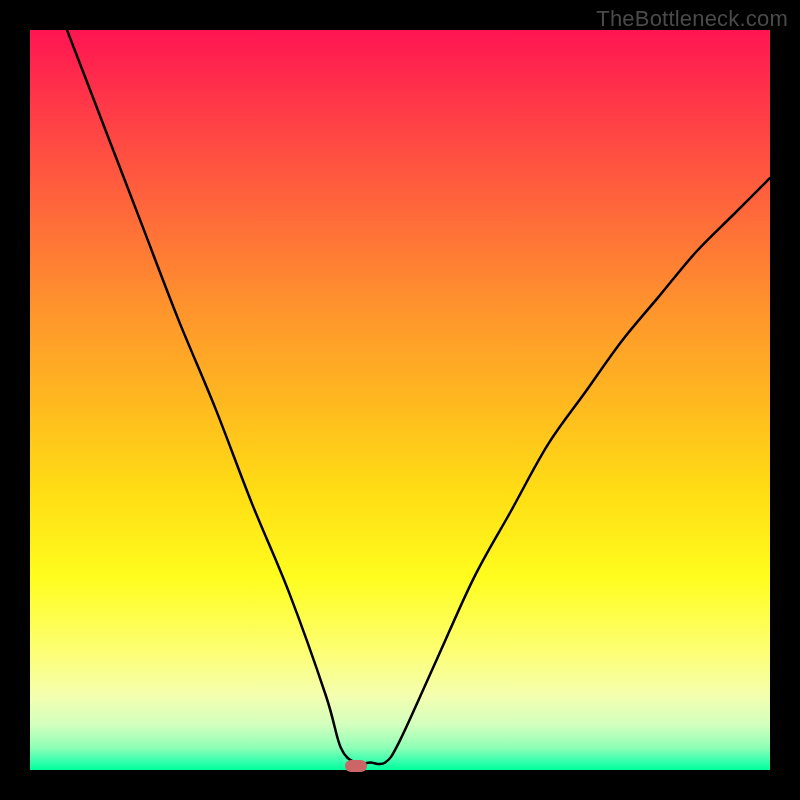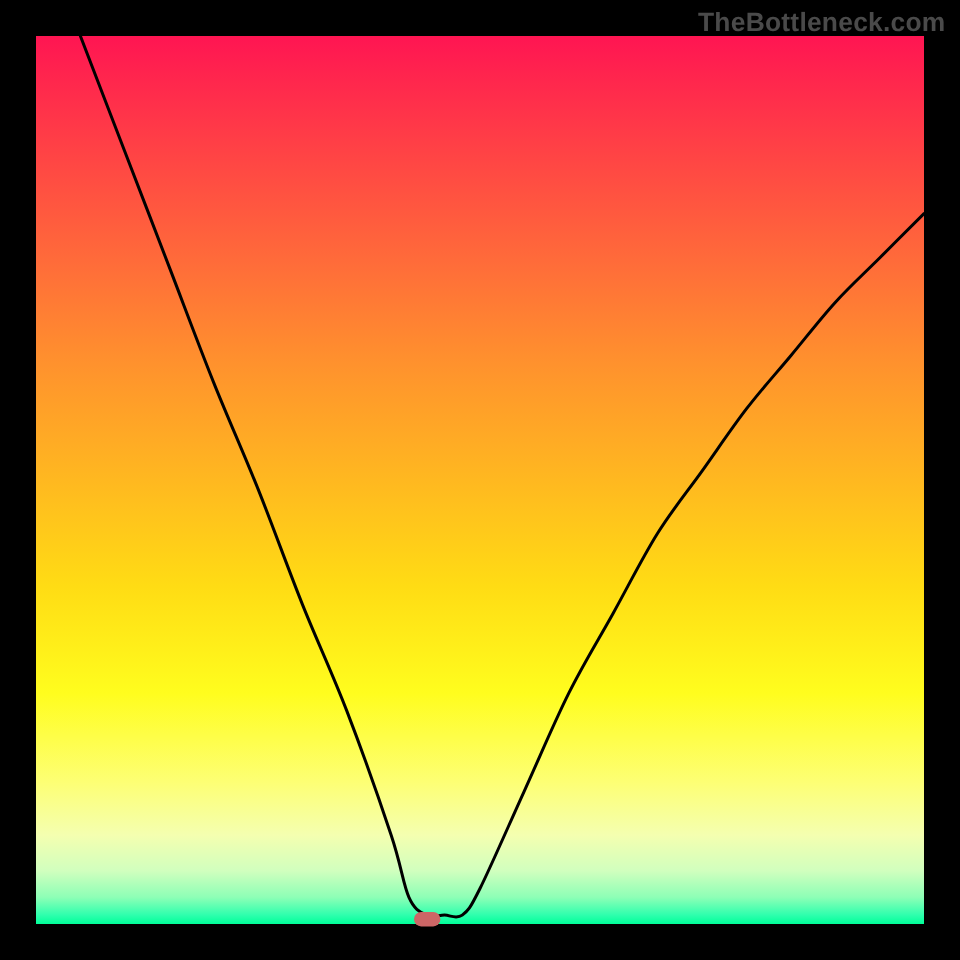--- a/index.html
+++ b/index.html
@@ -39,21 +39,21 @@
     top: 0;
     width: 740px;
     height: 740px;
   }
   .watermark {
     position: absolute;
     top: 6px;
     right: 12px;
     color: #4a4a4a;
     font-size: 22px;
-    font-weight: 700;
+    font-weight: 400;
     letter-spacing: 0.2px;
   }
   .marker {
     position: absolute;
     width: 22px;
     height: 12px;
     background: #cc6666;
     border-radius: 6px;
   }
 </style>

